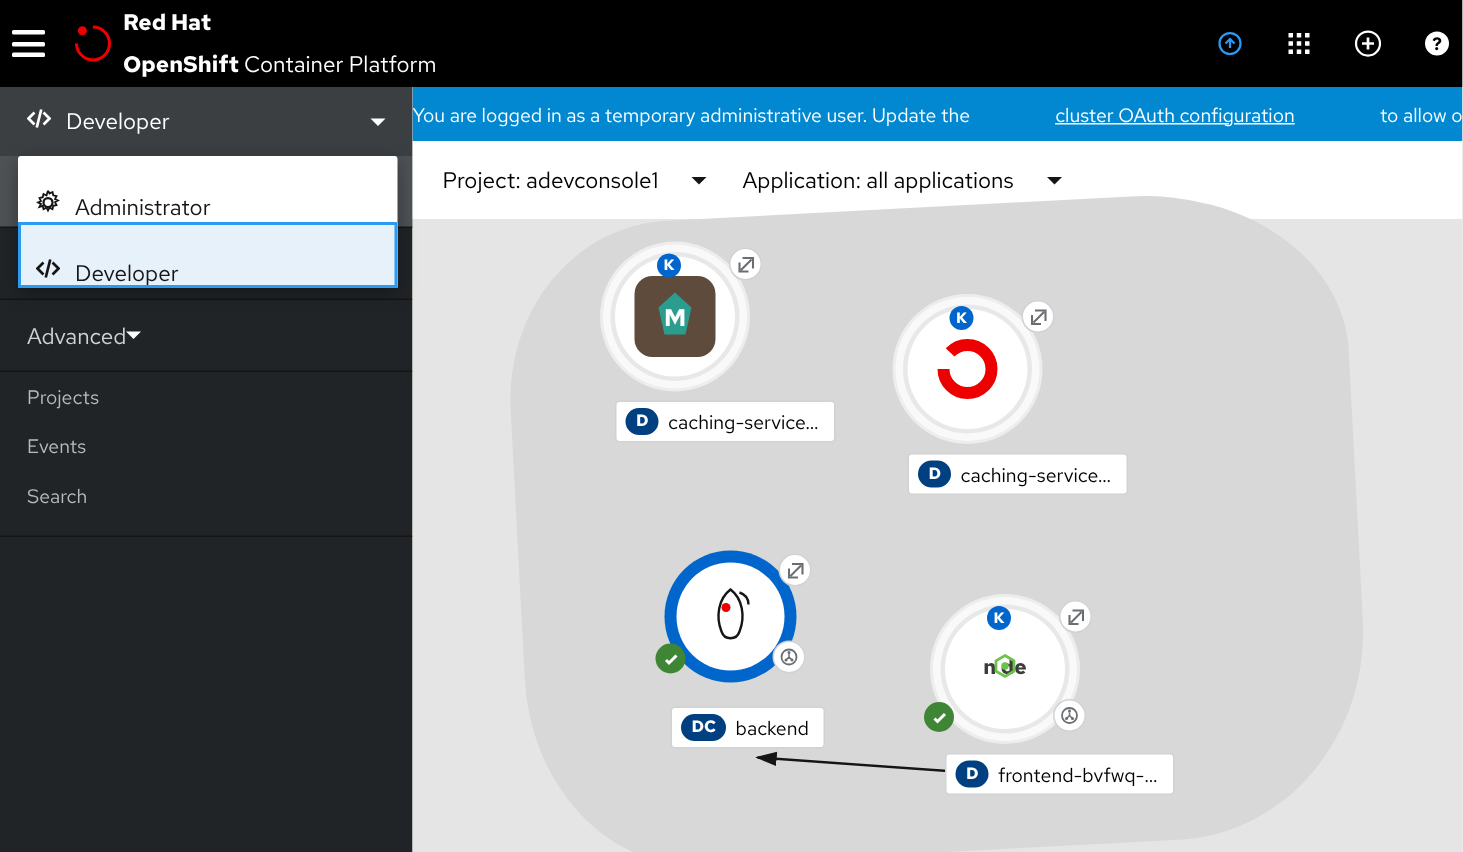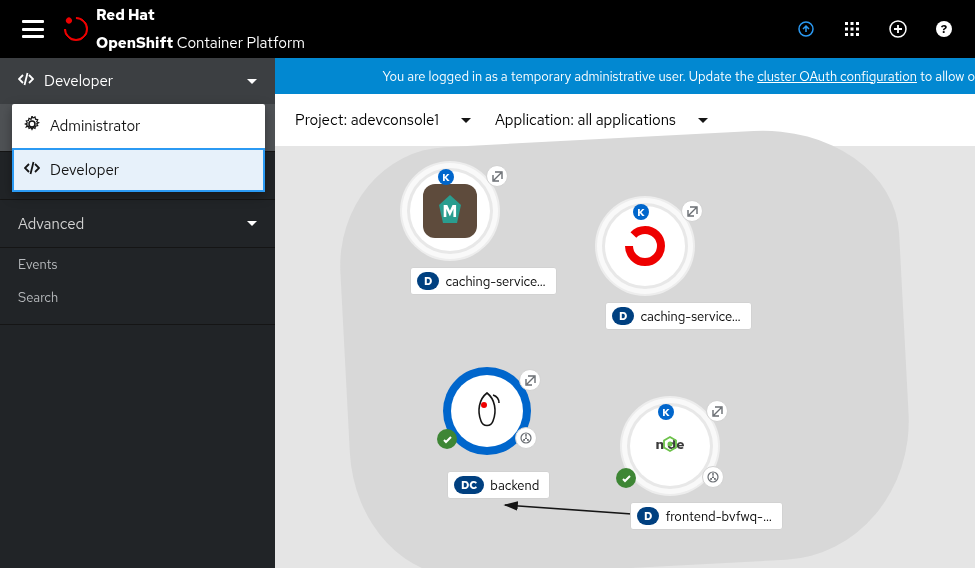--- a/index.html
+++ b/index.html
@@ -1,19 +1,19 @@
 <!DOCTYPE html>
 <html><head>
   <meta charset="utf-8">
   <style>
     * { margin: 0; padding: 0; box-sizing: border-box; font-family: "Red Hat Text", -apple-system, BlinkMacSystemFont, "Segoe UI", sans-serif; }
     body { width: 975px; height: 568px; overflow: hidden; background: #f0f0f0; }
     
     
-    .header { height: 58px; background: #000; display: flex; align-items: center; padding: 0 22px; color: #fff; }
+    .header { height: 58px; background: #000; display: flex; align-items: center; padding: 0 8px; color: #fff; }
     .hamburger { width: 22px; height: 18px; display: flex; flex-direction: column; justify-content: space-between; cursor: pointer; margin-right: 20px; }
     .hamburger span { display: block; height: 3px; background: #fff; border-radius: 1px; }
     .brand { display: flex; align-items: center; }
     .brand-icon { width: 24px; height: 24px; margin-right: 8px; border: 2.5px solid #e00; border-radius: 50%; border-top-color: transparent; transform: rotate(-45deg); position: relative; }
     .brand-icon::after { content: ''; position: absolute; width: 6px; height: 6px; border-radius:50%; background:#e00; top:-4px; left:8px; }
     .brand-text { line-height: 1.1; }
     .brand-text .line1 { font-weight: 700; font-size: 15px; }
     .brand-text .line2 { font-size: 15px; margin-top: 12px; }
     .brand-text .bold { font-weight:700; }
     .header-spacer { flex: 1; }
@@ -26,31 +26,31 @@
     .sidebar { width: 275px; background: #212427; color: #fff; position: relative; }
     .main { flex: 1; background: #e5e5e5; position: relative; overflow:hidden;}
 
     
     .persp { height: 46px; display:flex; align-items:center; padding: 0 18px; background:#3c3f42; font-size:15px; cursor:pointer; justify-content:space-between;}
     .persp-left { display:flex; align-items:center; gap:10px;}
     .caret { width:0; height:0; border-left:5px solid transparent; border-right:5px solid transparent; border-top:5px solid #fff; }
     .caret.dark { border-top-color:#151515; }
     
     .dropdown { position:absolute; top:46px; left:12px; width:253px; background:#fff; color:#151515; z-index:20; border-radius:2px; box-shadow: 0 4px 12px rgba(0,0,0,.35);}
-    .dd-item { height:44px; display:flex; align-items:center; gap:10px; padding:0 12px; font-size:15px; cursor:pointer;}
+    .dd-item { height:44px; display:flex; align-items:flex-end; gap:10px; padding:0 12px; font-size:15px; cursor:pointer;}
     .dd-item.selected { background:#e7f1fa; outline: 2px solid #2b9af3; outline-offset:-2px;}
     
     .nav-item { height:48px; display:flex; align-items:center; padding:0 18px; font-size:15px; color:#d2d2d2; border-bottom:1px solid #151515; cursor:pointer;}
     .nav-item.active { background:#4f5255; color:#fff; font-weight:600;}
-    .nav-item.adv { justify-content:space-between; }
+    .nav-item.adv { justify-content:flex-start; }
     .sub-item { padding: 8px 18px; font-size:13px; color:#b8bbbe; cursor:pointer;}
     .sub-group { padding-bottom:10px; border-bottom:1px solid #151515;}
     
     
-    .banner { height: 36px; background:#0288d1; color:#fff; font-size:13px; display:flex; align-items:center; justify-content:flex-end; white-space:nowrap; overflow:hidden;}
+    .banner { height: 36px; background:#0288d1; color:#fff; font-size:13px; display:flex; align-items:center; justify-content:space-between; white-space:nowrap; overflow:hidden;}
     .banner a { color:#fff; }
     
     
     .toolbar { height:52px; background:#fff; display:flex; align-items:center; padding:0 20px; gap:24px; font-size:15px;}
     .tb-item { display:flex; align-items:center; gap:22px; cursor:pointer;}
     
     
     .canvas { position:relative; height: 422px; }
     .app-blob { position:absolute; left:70px; top:-8px; width:560px; height:430px; background:#d8d8d8; border-radius: 110px 140px 130px 110px / 120px 110px 140px 130px; transform: rotate(-3deg);}
     
@@ -158,20 +158,21 @@
         <span>Topology</span>
       </div>
     <div class="nav-item">
         <span>Builds</span>
       </div>
     <div class="nav-item adv">
       <span>Advanced</span>
       <span class="caret"></span>
     </div>
     <div class="sub-group">
+      <div class="sub-item">Projects</div>
       <div class="sub-item">Events</div>
       <div class="sub-item">Search</div>
     </div>
   </div>
 
   <div class="main">
     <div class="banner">
       <span>You are logged in as a temporary administrative user. Update the </span>
       <a href="#" style="margin:0 3px;">cluster OAuth configuration</a>
       <span> to allow o</span>

